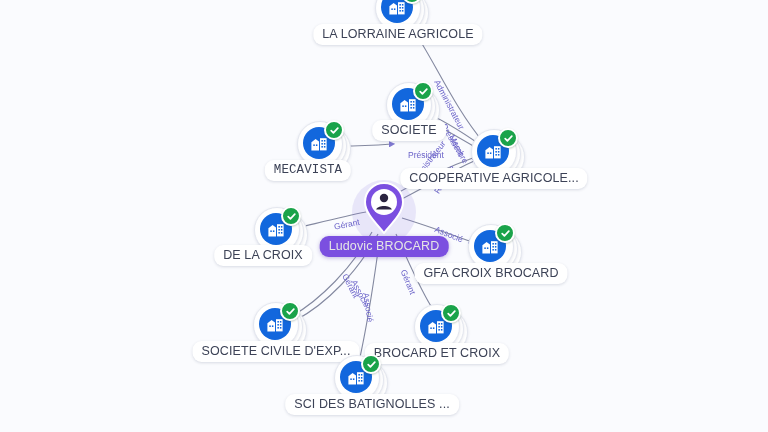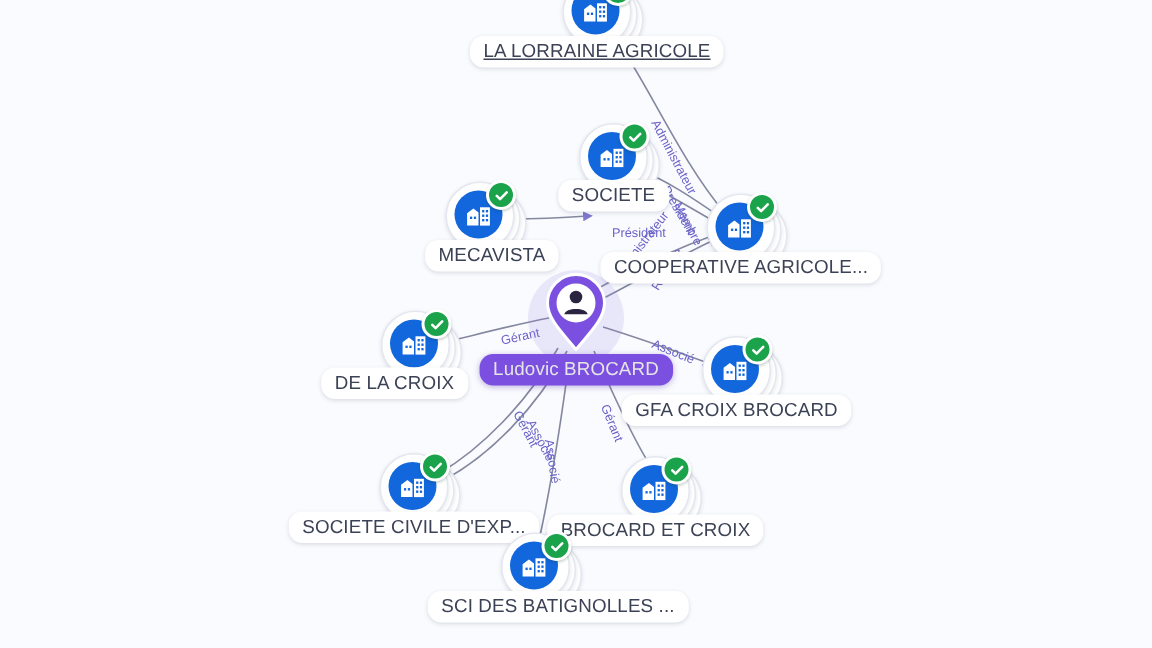--- a/index.html
+++ b/index.html
@@ -173,21 +173,21 @@
               <rect x="13.9" y="9.0" width="1.5" height="1.6" fill="#1267dd"></rect>
               <rect x="11.4" y="12.0" width="1.5" height="1.6" fill="#1267dd"></rect>
               <rect x="13.9" y="12.0" width="1.5" height="1.6" fill="#1267dd"></rect>
               <rect x="3.3" y="10.4" width="1.5" height="1.6" fill="#1267dd"></rect>
               <rect x="5.9" y="10.4" width="1.5" height="1.6" fill="#1267dd"></rect>
             </svg>
           </div>
           <div class="badge"></div>
         </div>
       </div>
-      <div class="label" style="left: 398px; top: 24px; text-decoration: underline;">LA LORRAINE AGRICOLE</div>
+      <div class="label" style="left: 398px; top: 24px;">LA LORRAINE AGRICOLE</div>
       <div class="node" style="left: 409px; top: 105px;">
         <div class="co-stack">
           <div class="sheet s3"></div>
           <div class="sheet s2"></div>
           <div class="sheet s1"></div>
           <div class="co-disc">
             <svg width="18" height="18" viewBox="0 0 18 18">
               <path d="M1.4 16.4 L1.4 8.2 L5.6 5.0 L9.0 7.6 L9.0 16.4 Z" fill="#ffffff"></path>
               <rect x="10.0" y="4.2" width="6.6" height="12.2" fill="#ffffff"></rect>
               <rect x="11.4" y="6.0" width="1.5" height="1.6" fill="#1267dd"></rect>
@@ -254,21 +254,21 @@
               <rect x="5.9" y="10.4" width="1.5" height="1.6" fill="#1267dd"></rect>
             </svg>
           </div>
           <div class="badge">
             <svg width="9" height="9" viewBox="0 0 9 9">
               <path d="M1.2 4.6 L3.4 6.8 L7.8 2.2" stroke="#ffffff" stroke-width="1.7" fill="none" stroke-linecap="round" stroke-linejoin="round"></path>
             </svg>
           </div>
         </div>
       </div>
-      <div class="label" style="left: 328px; top: 160px;">MECAVISTA</div>
+      <div class="label" style="left: 308px; top: 160px; font-family: Liberation Mono, monospace;">MECAVISTA</div>
       <div class="node" style="left: 277px; top: 230px;">
         <div class="co-stack">
           <div class="sheet s3"></div>
           <div class="sheet s2"></div>
           <div class="sheet s1"></div>
           <div class="co-disc">
             <svg width="18" height="18" viewBox="0 0 18 18">
               <path d="M1.4 16.4 L1.4 8.2 L5.6 5.0 L9.0 7.6 L9.0 16.4 Z" fill="#ffffff"></path>
               <rect x="10.0" y="4.2" width="6.6" height="12.2" fill="#ffffff"></rect>
               <rect x="11.4" y="6.0" width="1.5" height="1.6" fill="#1267dd"></rect>

